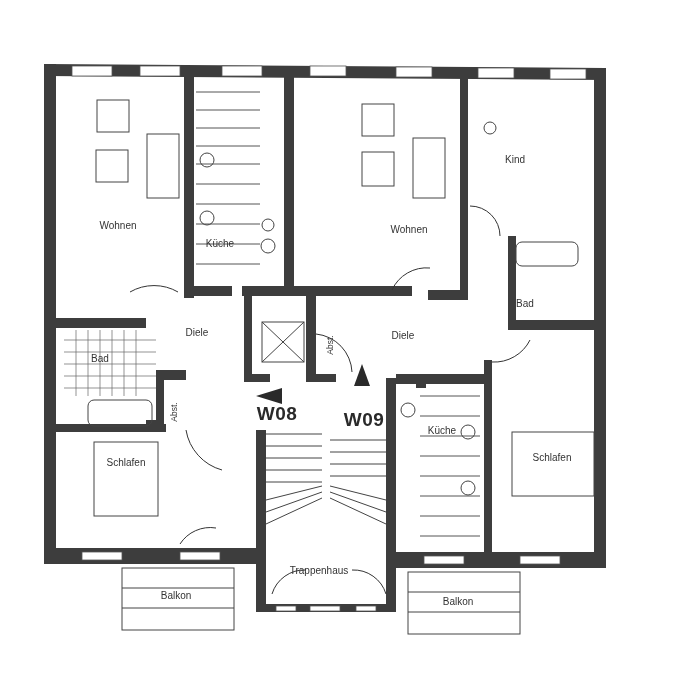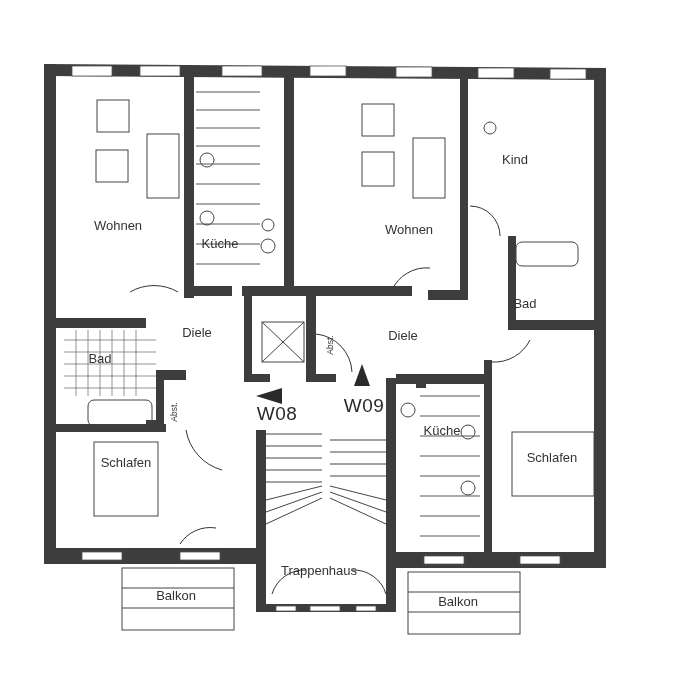--- a/index.html
+++ b/index.html
@@ -1,19 +1,19 @@
 <!DOCTYPE html>
 <html><head>
 <meta charset="utf-8">
 <style>
   html, body { margin:0; padding:0; background:#ffffff; }
   body { width:694px; height:680px; position:relative; overflow:hidden; font-family:"Liberation Sans", sans-serif; }
   #plan { position:absolute; left:0; top:0; width:694px; height:680px; }
-  .lbl { position:absolute; font-family:"Liberation Sans", sans-serif; color:#333; font-size:13px; white-space:nowrap; transform:translate(-50%,-50%); }
-  .lbl.big { font-size:19px; font-weight:normal; color:#2a2a2a; letter-spacing:0.5px; }
+  .lbl { position:absolute; font-family:"Liberation Sans", sans-serif; color:#333; font-size:10px; white-space:nowrap; transform:translate(-50%,-50%); }
+  .lbl.big { font-size:19px; font-weight:bold; color:#2a2a2a; letter-spacing:0.5px; }
   .lbl.vert { transform:translate(-50%,-50%) rotate(-90deg); font-size:8.5px; }
 </style>
 </head>
 <body>
 
 <svg id="plan" viewBox="0 0 694 680" xmlns="http://www.w3.org/2000/svg">
   <g fill="#3d3d3d">
 
     <polygon points="44,64 606,68 606,80 44,76"></polygon>
     <rect x="44" y="64" width="12" height="500"></rect>
@@ -185,13 +185,13 @@
 <div class="lbl" style="left:525px;top:303px">Bad</div>
 <div class="lbl" style="left:403px;top:335px">Diele</div>
 <div class="lbl vert" style="left:330px;top:345px">Abst.</div>
 <div class="lbl" style="left:442px;top:430px">Küche</div>
 <div class="lbl" style="left:552px;top:457px">Schlafen</div>
 <div class="lbl" style="left:458px;top:601px">Balkon</div>
 
 <div class="lbl" style="left:319px;top:570px">Trappenhaus</div>
 
 <div class="lbl big" style="left:277px;top:414px">W08</div>
-<div class="lbl big" style="left:364px;top:406px">W09</div>
+<div class="lbl big" style="left:364px;top:420px">W09</div>
 
 </body></html>

